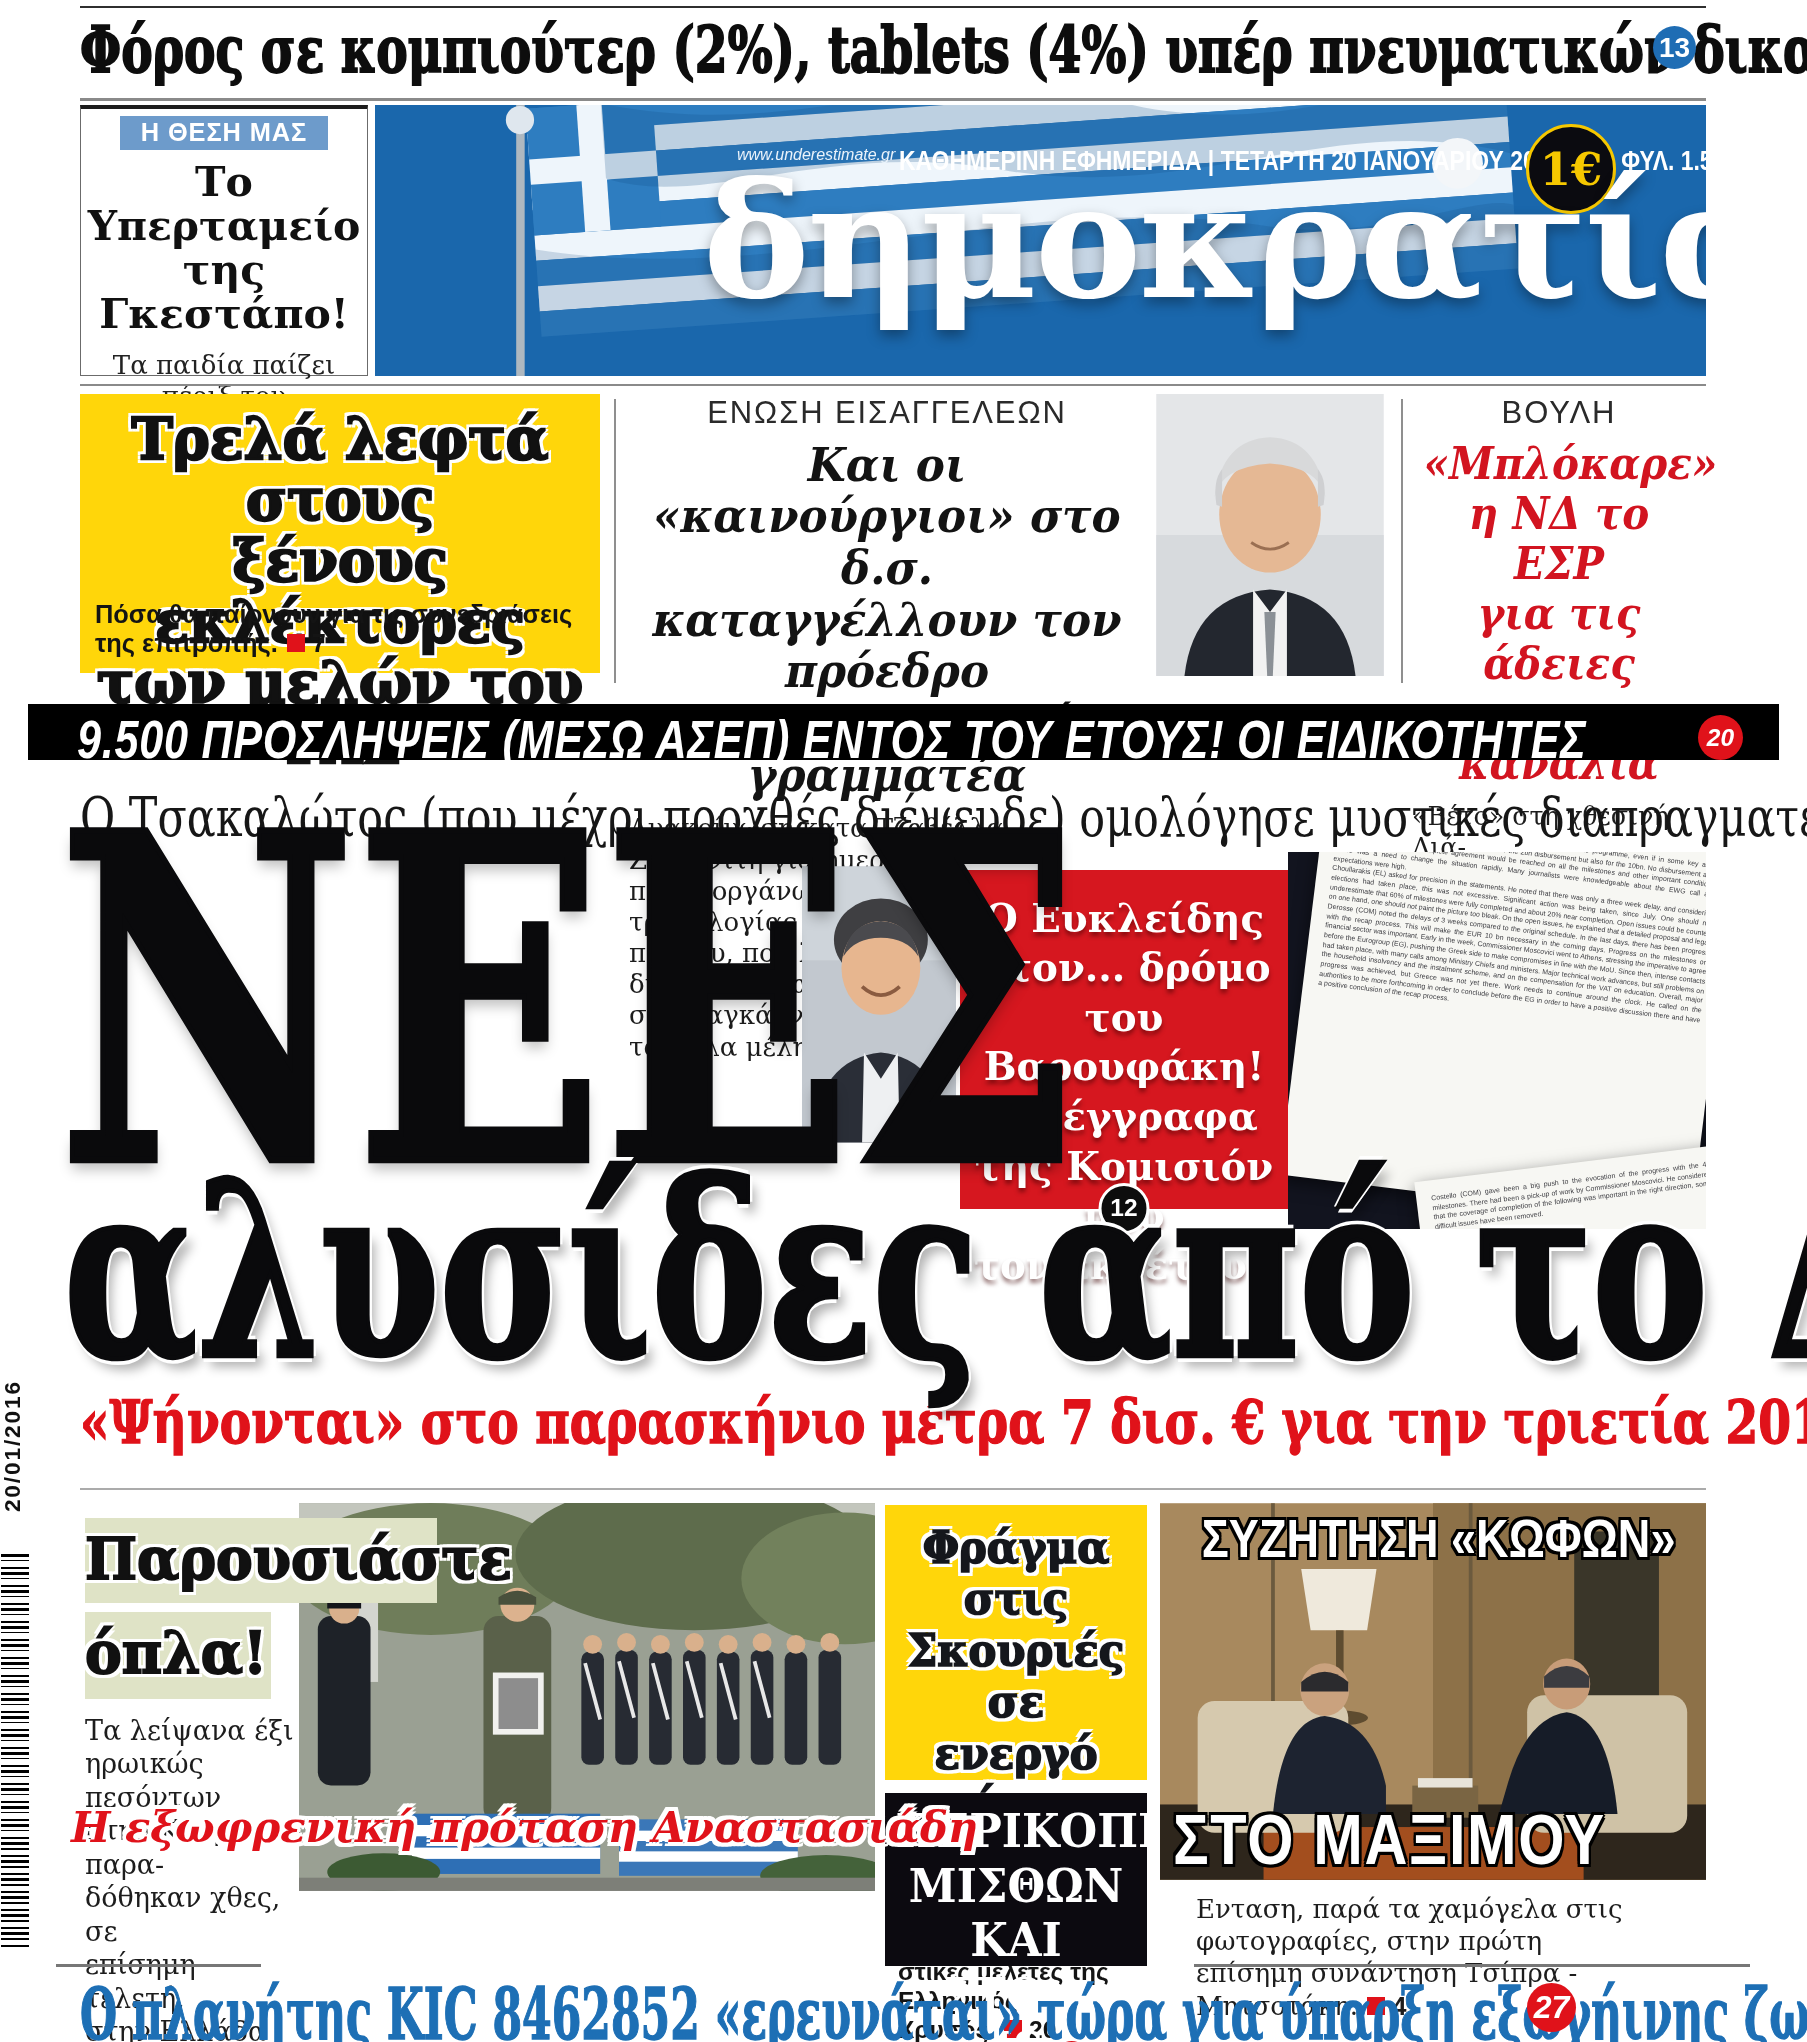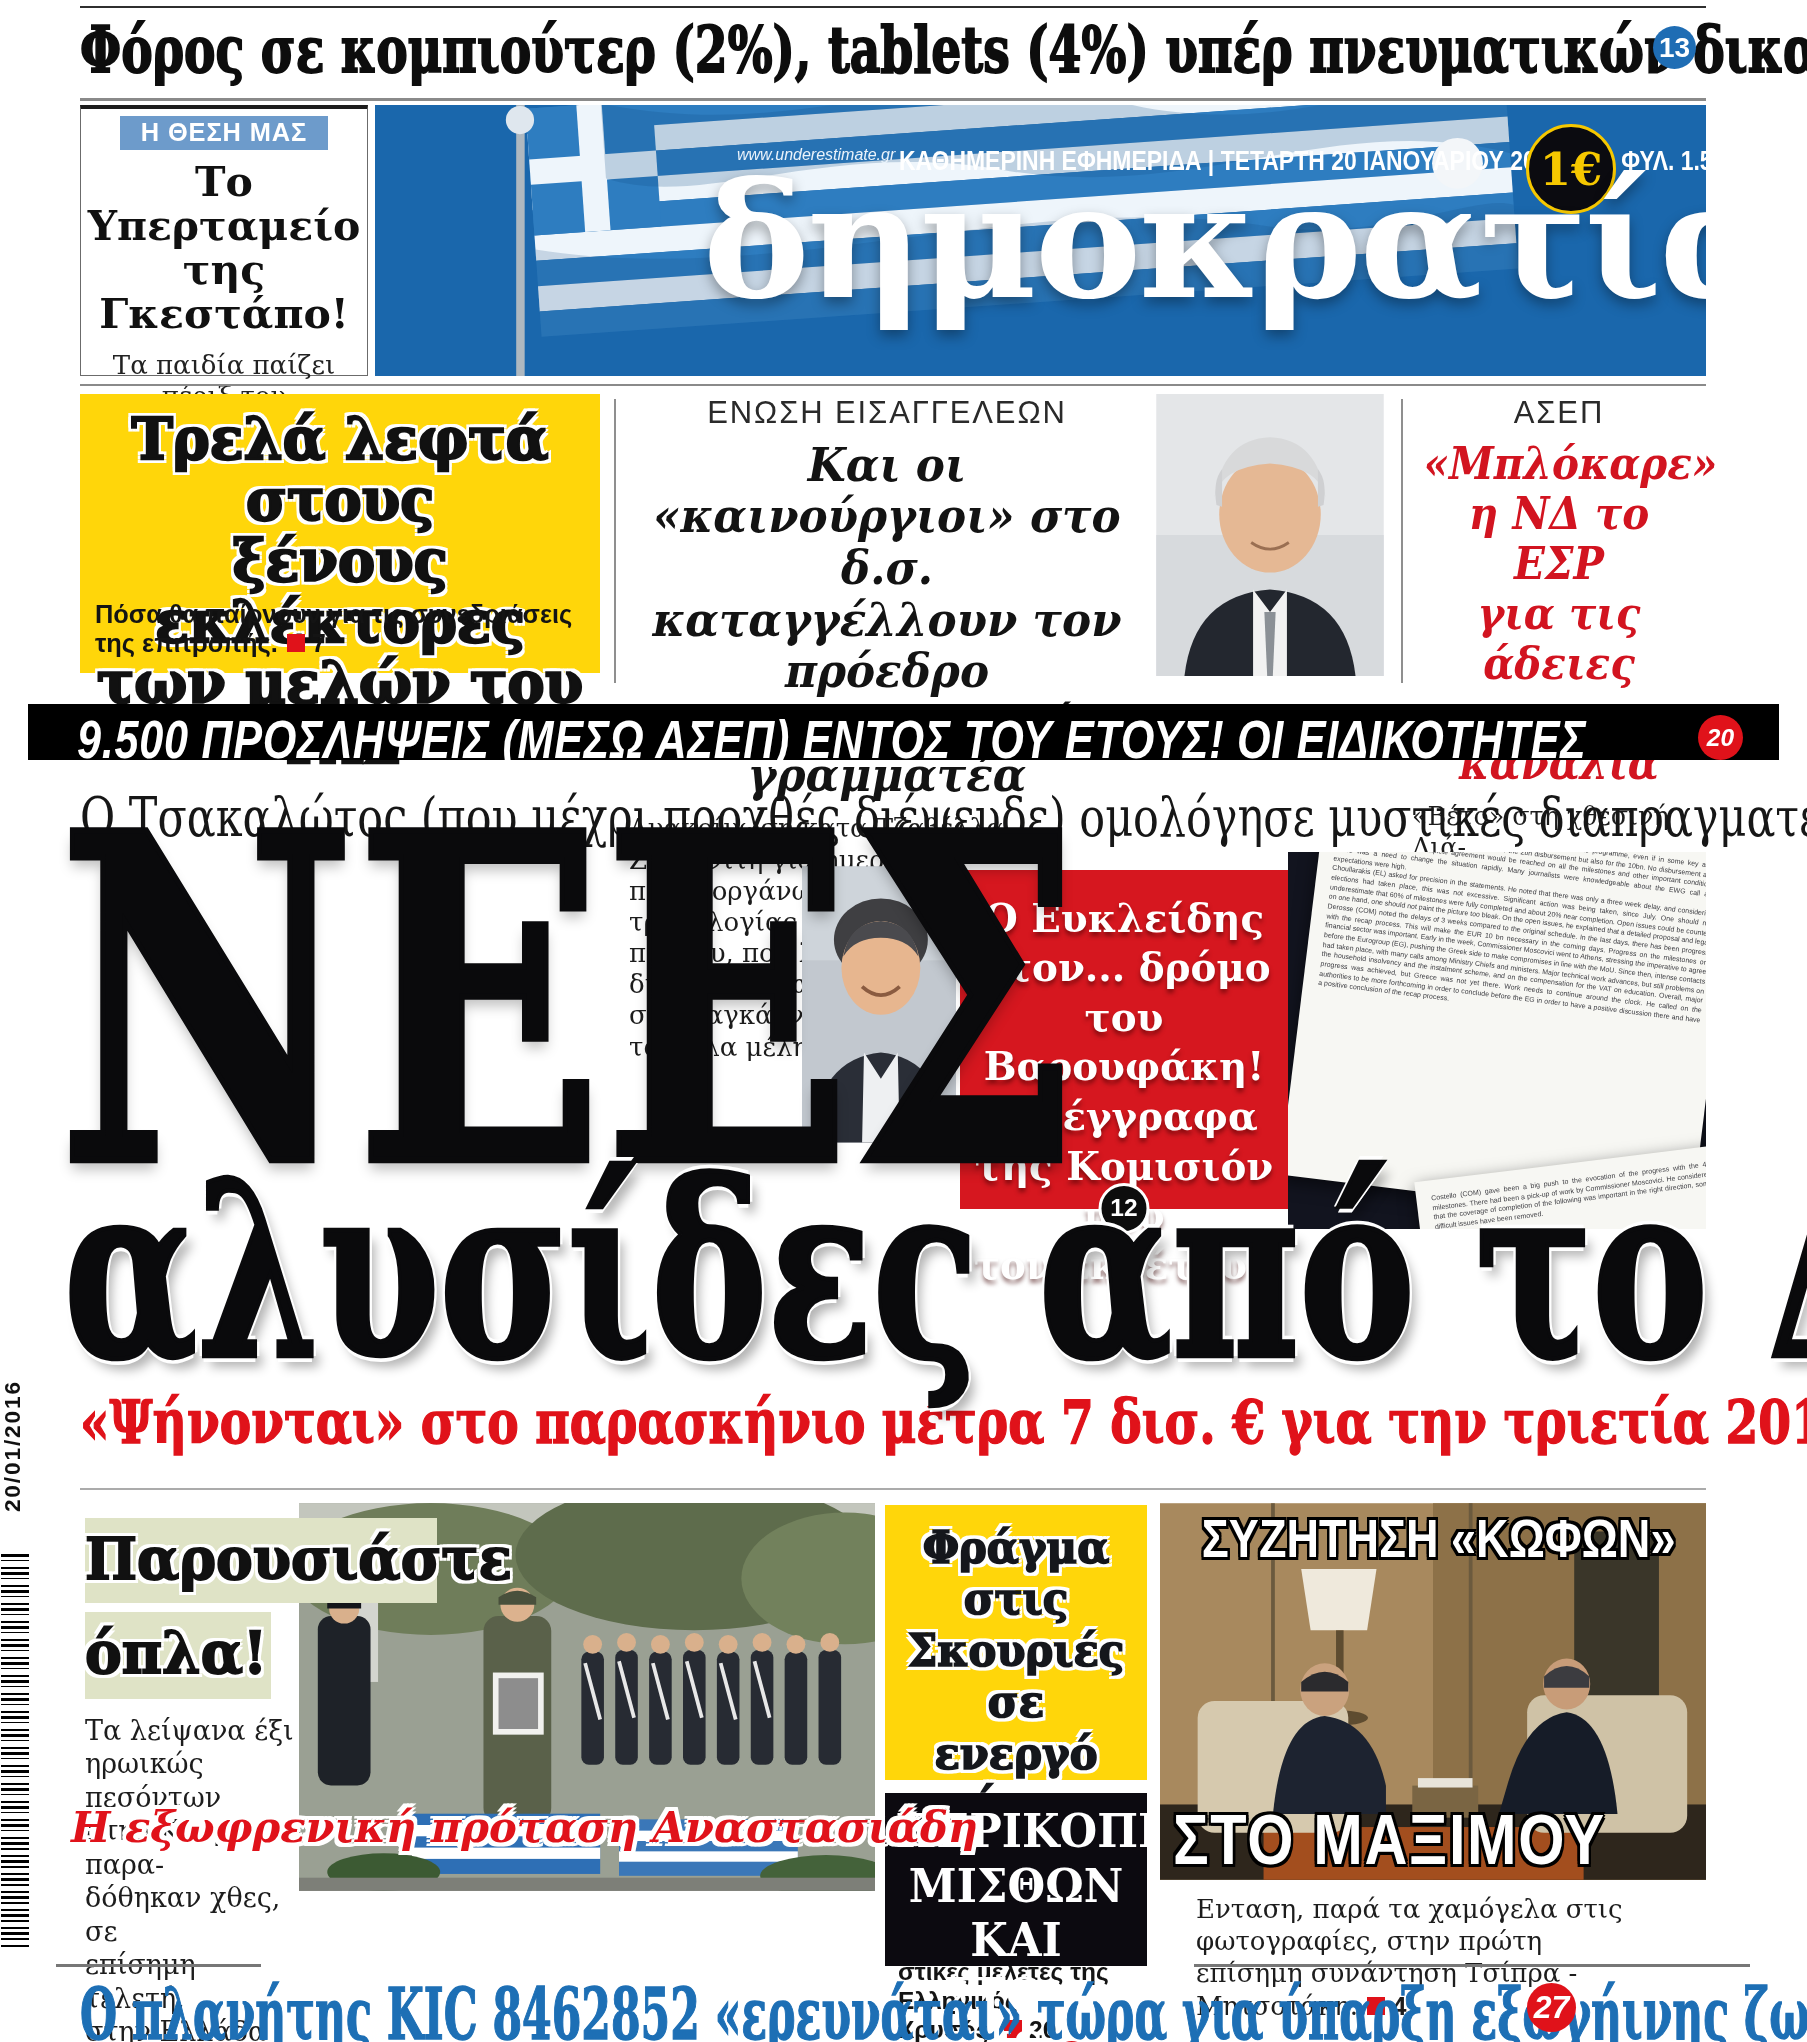--- a/index.html
+++ b/index.html
@@ -178,21 +178,21 @@
       <path d="M178,118 Q182,92 172,80 L172,120 Z" fill="#cfd0d2"></path>
       <path d="M30,300 Q40,214 121,208 Q202,214 212,300 Z" fill="#23272f"></path>
       <path d="M103,208 L121,232 L139,208 L139,300 L103,300 Z" fill="#f2f2f2"></path>
       <path d="M115,232 L127,232 L124,300 L118,300 Z" fill="#8b9096"></path>
       <path d="M101,158 Q121,172 141,158" stroke="#9a6f52" stroke-width="3" fill="none"></path>
     </svg>
   </div>
   <div class="abs vr" style="left:1401px;top:399px;height:284px;"></div>
 
   <div class="abs" id="parl-col">
-    <div class="kicker">ΑΣΕΠ</div>
+    <div class="kicker">ΒΟΥΛΗ</div>
     <div id="parl-title" class="serif pre condc" style="transform:scaleX(.92);">«Μπλόκαρε»
 η ΝΔ το ΕΣΡ
 για τις άδειες
 στα κανάλια</div>
     <div id="parl-deck" class="serif pre"><span>«Βέτο» στη χθεσινή Διά-
 σκεψη των Προέδρων.</span><span class="rsq"></span><b class="sans">5</b></div>
   </div>
 
   <div class="abs" id="hiring-strip">
     <div id="hiring-text">

